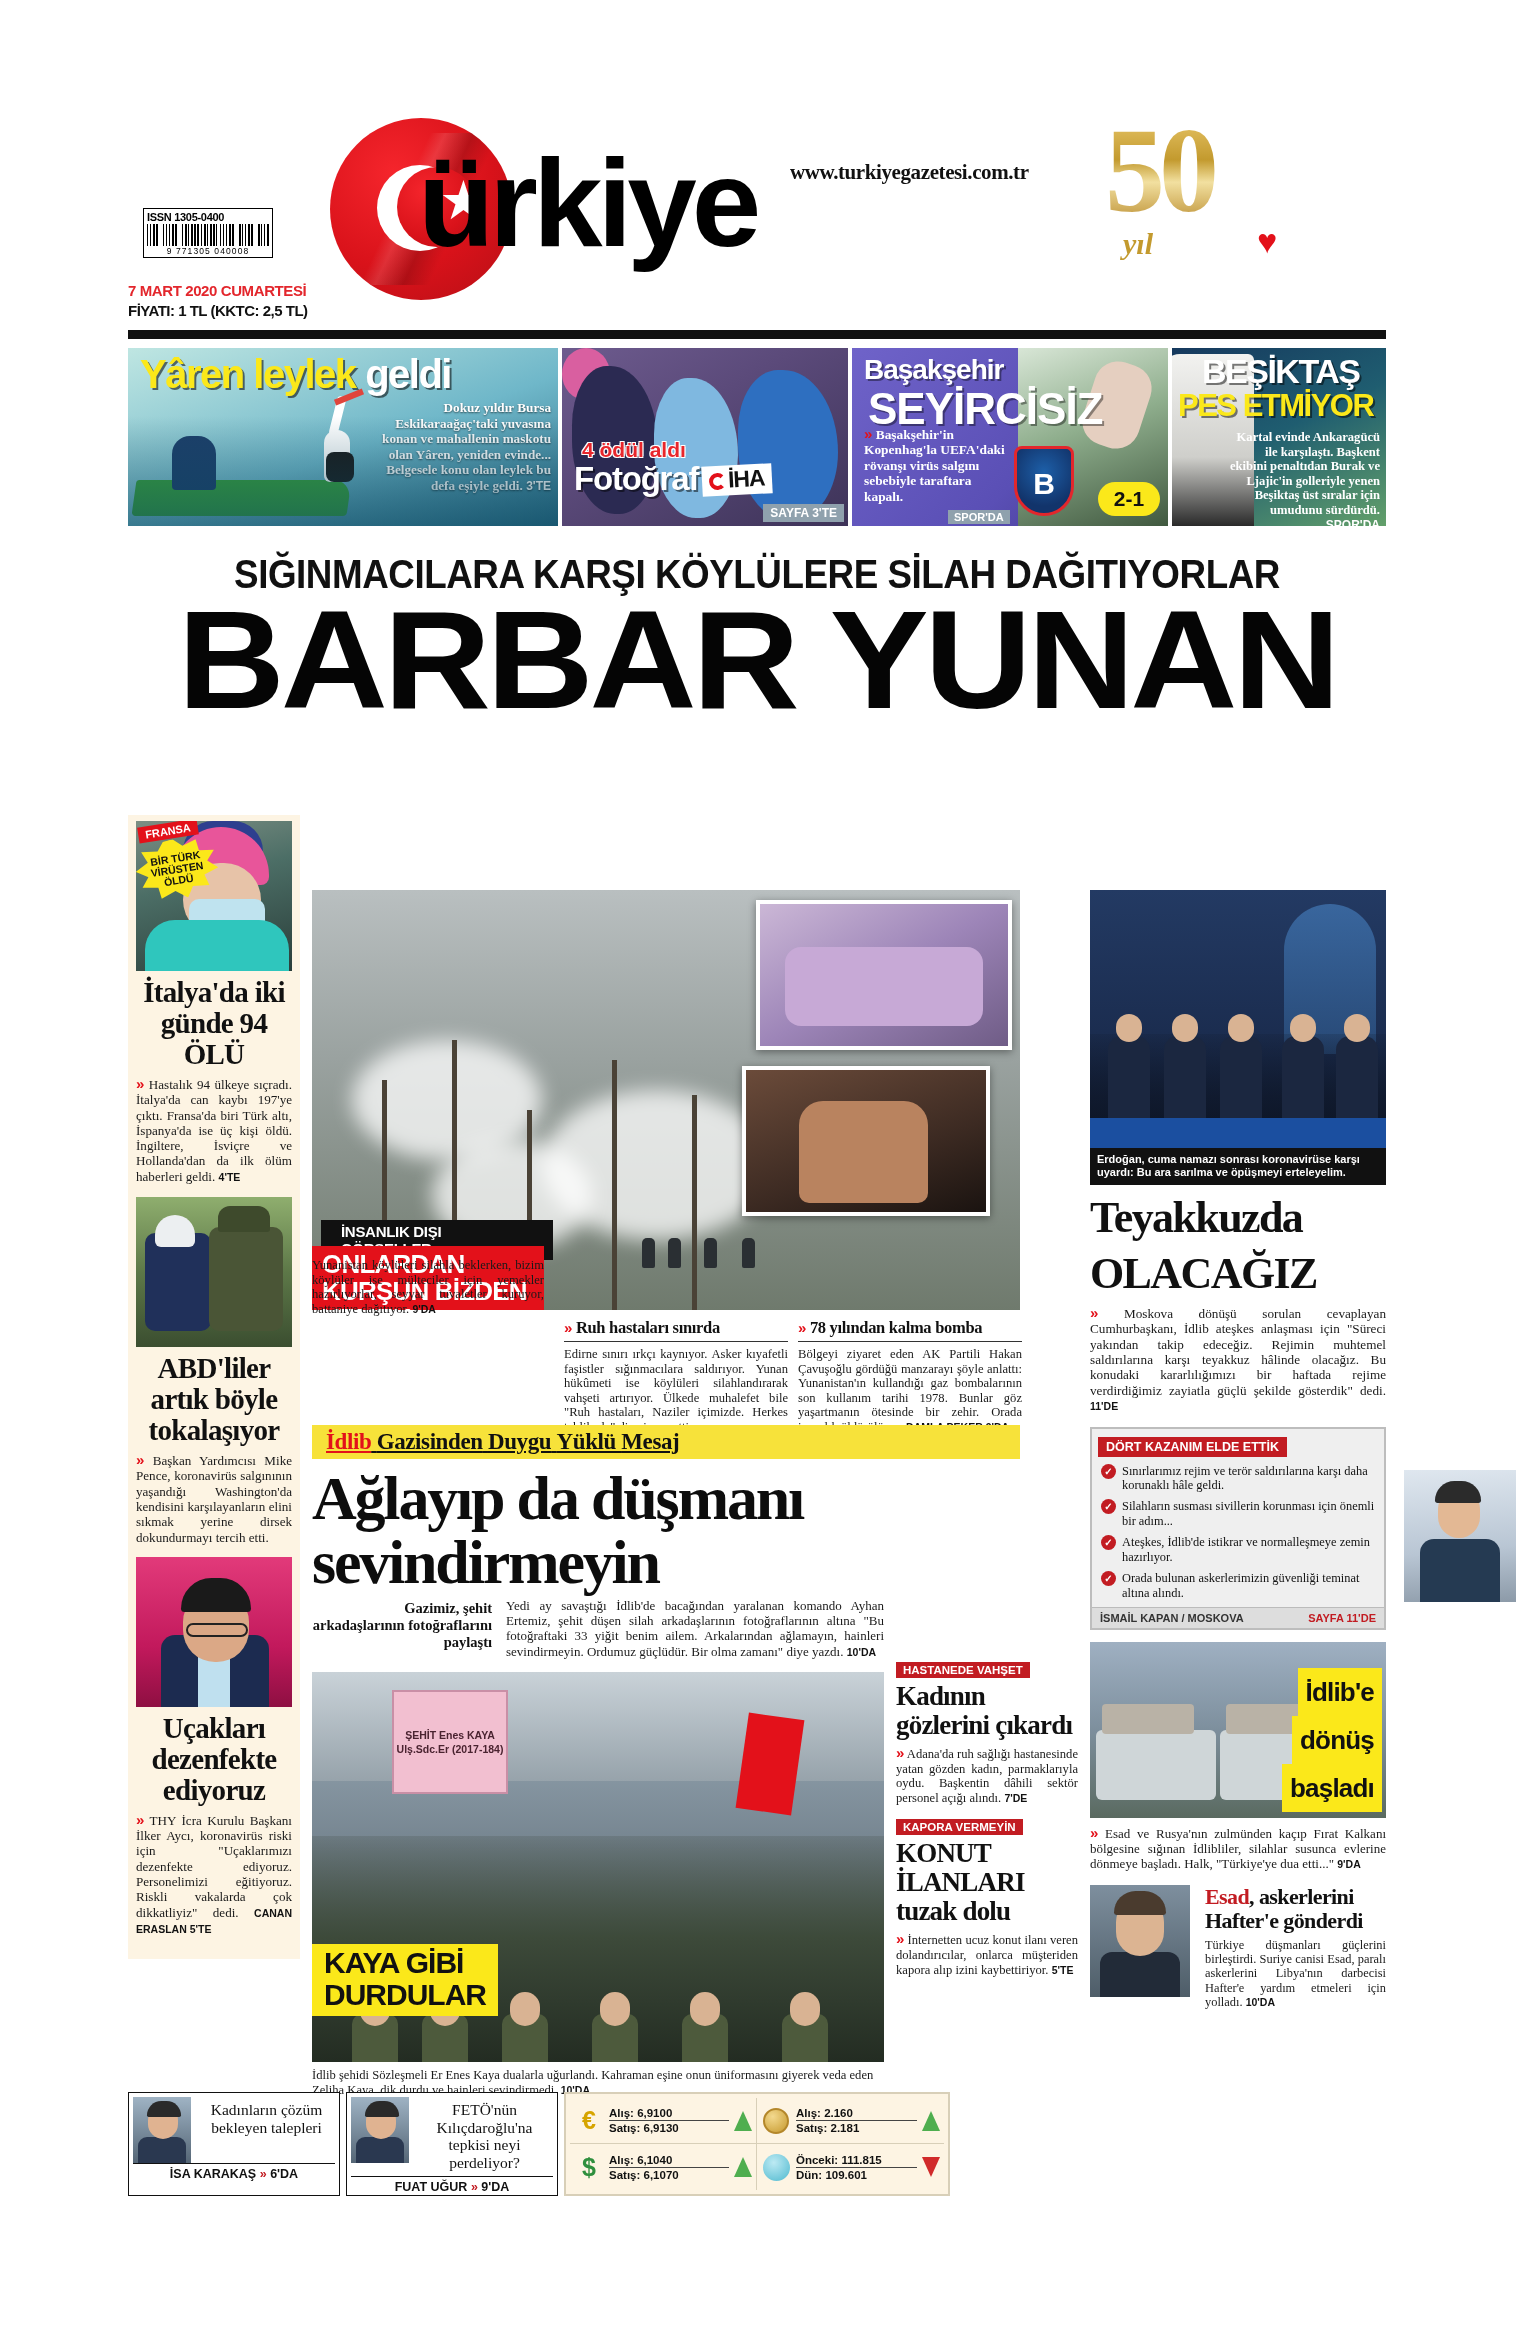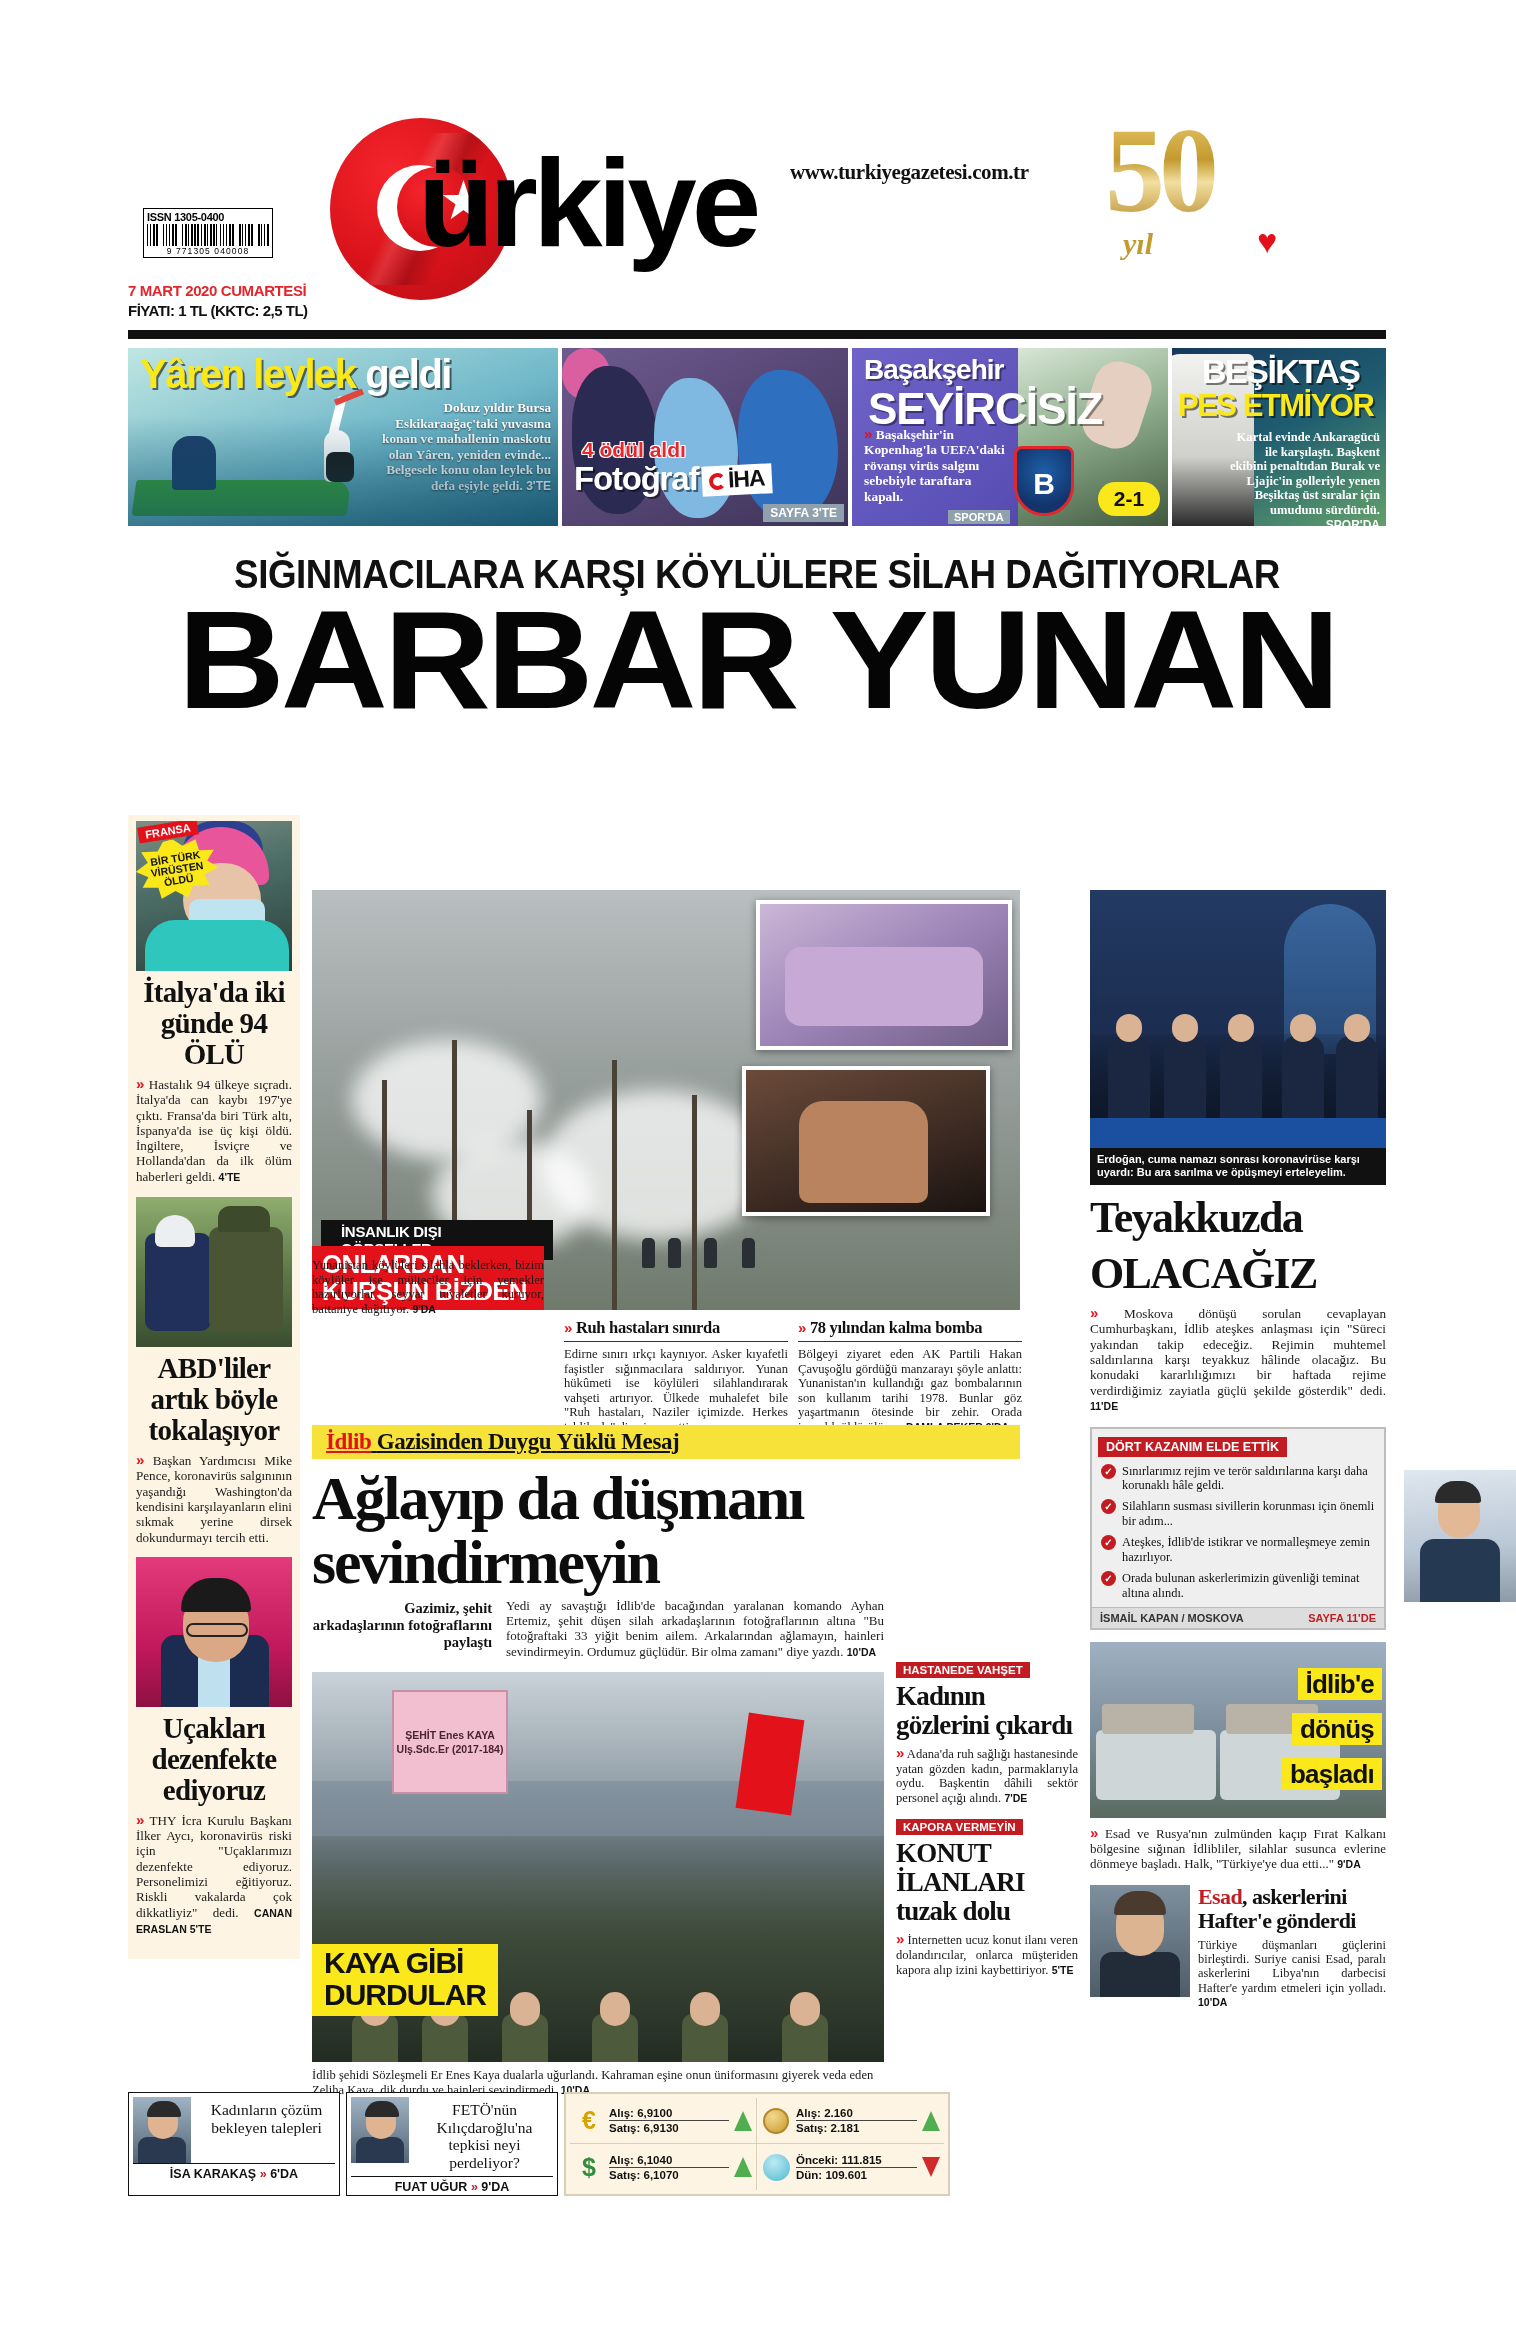--- a/index.html
+++ b/index.html
@@ -271,24 +271,24 @@
   .kz-foot{background:#ddd; border-top:1px solid #bbb; margin:4px -9px -10px -9px; padding:4px 8px;
     font-family:"Liberation Sans",sans-serif; font-size:11px; font-weight:800; color:#333; display:flex; justify-content:space-between;}
   .kz-foot .red{color:#c21c22;}
 
   .idlib-photo{margin-top:12px; width:296px; height:176px; position:relative; overflow:hidden;
     background:linear-gradient(180deg,#9fb0c2 0%,#7d8f9d 50%,#5a6a60 100%);}
   .idlib-photo .truck{position:absolute;bottom:18px;width:120px;height:70px;background:#cfd6d8;border-radius:6px;}
   .idlib-photo .truck b{position:absolute;left:6px;top:-26px;width:92px;height:30px;background:#b9b2a6;display:block;border-radius:4px;}
   .idlib-tag{position:absolute; right:4px; top:26px; text-align:right;}
   .idlib-tag span{display:inline-block; background:#fbe81a; color:#111; font-family:"Liberation Sans",sans-serif;
-    font-weight:900; font-size:26px; line-height:30px; padding:1px 8px; margin-bottom:13px; letter-spacing:-0.8px;}
+    font-weight:900; font-size:26px; line-height:30px; padding:9px 8px; margin-bottom:0; letter-spacing:-0.8px;}
   .idlib-body{font-family:"Liberation Serif",serif; font-size:13px; line-height:15.2px; color:#1a1a1a; margin-top:7px; text-align:justify;}
 
-  .esad{margin-top:12px; display:flex; gap:8px;}
+  .esad{margin-top:12px; display:flex; gap:15px;}
   .esad-photo{flex:0 0 auto; width:100px; height:112px; position:relative; overflow:hidden;
     background:linear-gradient(180deg,#7e8f9e 0%,#4e5d68 100%);}
   .esad-photo .e-face{position:absolute;left:26%;top:12%;width:48px;height:58px;background:#dcb492;border-radius:24px;}
   .esad-photo .e-hair{position:absolute;left:24%;top:6%;width:52px;height:24px;background:#4a3b2e;border-radius:26px 26px 3px 3px;}
   .esad-photo .e-suit{position:absolute;left:10%;bottom:0;width:80%;height:40%;background:#222b38;border-radius:12px 12px 0 0;}
   .esad-title{font-family:"Liberation Serif",serif; font-weight:700; font-size:22px; line-height:24px; color:#111; letter-spacing:-0.6px;}
   .esad-title .red{color:#c21c22;}
   .esad-body{font-family:"Liberation Serif",serif; font-size:12.4px; line-height:14.4px; color:#1a1a1a; margin-top:5px; text-align:justify;}
 
   

